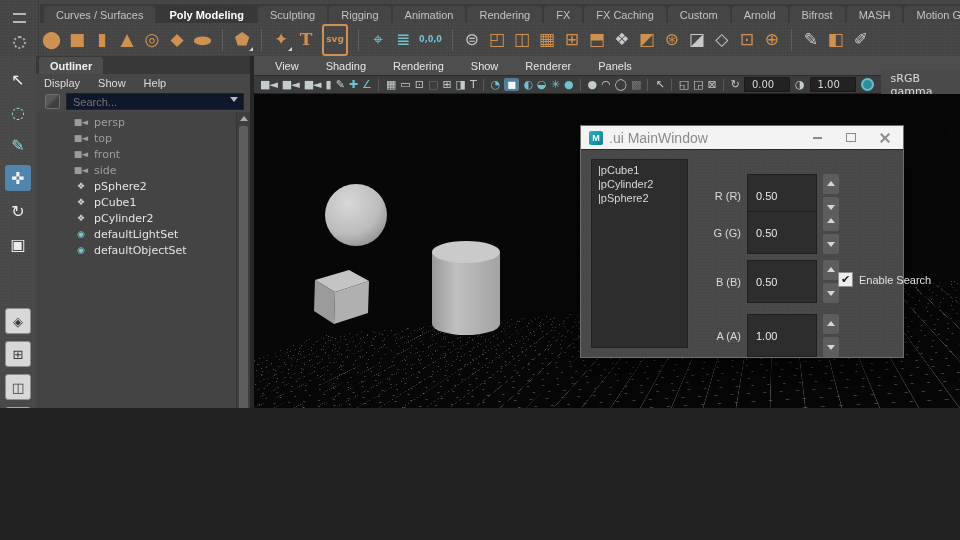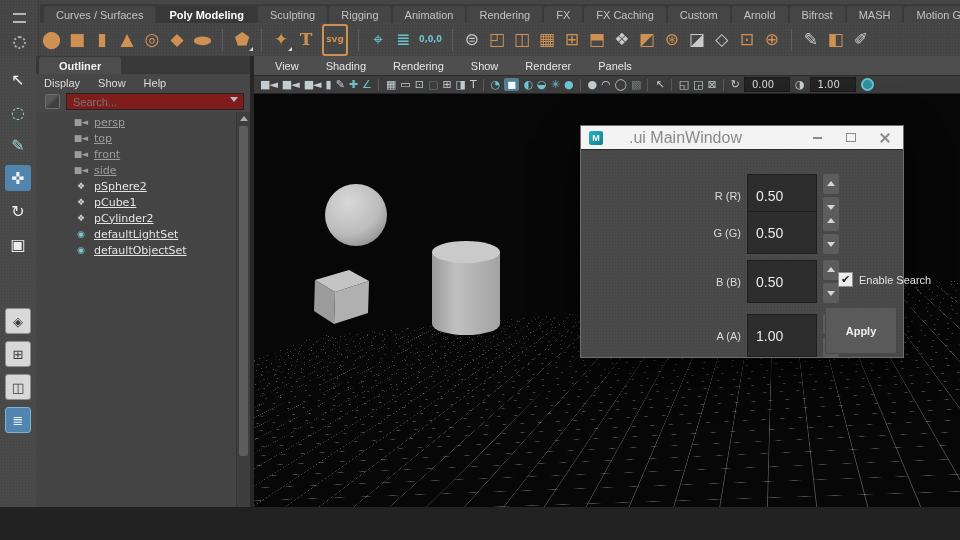--- a/index.html
+++ b/index.html
@@ -1,16 +1,16 @@
 <!DOCTYPE html>
 <html><head>
 <meta charset="utf-8">
 <style>
   html,body{margin:0;padding:0;background:#222;}
-  #app{position:relative;width:960px;height:507px;background:#4a4a4a;overflow:hidden;
+  #app{position:relative;width:960px;height:408px;background:#4a4a4a;overflow:hidden;
        font-family:"Liberation Sans",sans-serif;-webkit-font-smoothing:antialiased;}
   .abs{position:absolute;}
   .icon-font{font-family:"DejaVu Sans",sans-serif;}
 
   
   #shelf{left:0;top:0;width:960px;height:56px;background:#474747;
     background-image:radial-gradient(rgba(0,0,0,.12) 1px,transparent 1px);background-size:3px 3px;}
   #shelf-left{left:0;top:0;width:38px;height:56px;border-right:1px solid #3c3c3c;}
   .burger{position:absolute;left:13px;top:13px;width:13px;height:6px;border-top:2px solid #b5b5b5;border-bottom:2px solid #b5b5b5;}
   .gearring{position:absolute;left:13px;top:36px;width:9px;height:9px;border:2.5px dotted #b0b0b0;border-radius:50%;}
@@ -36,36 +36,36 @@
   .tool{width:26px;height:26px;display:grid;place-items:center;font-size:16px;color:#e6e6e6;cursor:pointer;border-radius:3px;}
   .tool.active{background:#5285ad;}
   #layouts{left:0;top:252px;width:36px;display:flex;flex-direction:column;align-items:center;gap:7px;}
   .layout{width:24px;height:24px;display:grid;place-items:center;font-size:13px;background:#d8d8d8;color:#3a3a3a;
     border-radius:3px;cursor:pointer;border:1px solid #8f8f8f;}
   .layout.active{background:#5285ad;color:#eaf6fa;border-color:#7ab2d2;}
 
   
   #outliner{left:36px;top:56px;width:214px;bottom:0;background:#444444;}
   #out-tabstrip{left:0;top:0;right:0;height:18px;background:#383838;}
-  .out-tab{display:inline-block;margin-left:3px;padding:3px 20px 2px;background:#4d4d4d;color:#f2f2f2;
+  .out-tab{display:inline-block;margin-left:3px;padding:3px 11px 2px;background:#4d4d4d;color:#f2f2f2;
     font-size:11px;font-weight:bold;border-radius:3px 3px 0 0;}
   #out-menus{left:0;top:18px;right:0;height:17px;background:#474747;display:flex;gap:18px;align-items:center;padding-left:8px;
     border-bottom:1px solid #3a3a3a;}
   .out-menu{font-size:11px;color:#dedede;cursor:pointer;}
   #out-search-row{left:0;top:35px;right:0;height:21px;background:#474747;}
   .filter-icon{position:absolute;left:9px;top:3px;width:13px;height:13px;border:1px solid #6f6f6f;border-radius:2px;
     background:linear-gradient(135deg,#585858 40%,#3f3f3f 60%);}
-  .out-search{position:absolute;left:30px;right:6px;top:2px;height:15px;background:#7f1d1d;border:1px solid #232323;
+  .out-search{position:absolute;left:30px;right:6px;top:2px;height:15px;background:#0f172a;border:1px solid #232323;
     color:#a9a9a9;font-size:11px;padding:0 16px 0 6px;outline:none;font-family:"Liberation Sans",sans-serif;}
   .search-arrow{position:absolute;right:12px;top:6px;width:0;height:0;border-left:4px solid transparent;
     border-right:4px solid transparent;border-top:5px solid #b9b9b9;}
   #out-list{left:0;top:56px;right:13px;bottom:0;background:#444444;padding-top:2px;}
   .out-row{display:flex;align-items:center;height:16px;padding-left:36px;gap:5px;cursor:pointer;}
   .out-icon{width:17px;font-size:9px;letter-spacing:-1px;text-align:center;line-height:1;}
-  .out-label{font-size:11px;text-decoration:underline;}
+  .out-label{font-size:11px;}
   #out-scroll{right:0;top:56px;width:13px;bottom:0;background:#3e3e3e;border-left:1px solid #363636;}
   .scroll-up{position:absolute;top:0;left:0;right:0;height:12px;display:grid;place-items:center;}
   .scroll-up::after{content:"";border-left:4px solid transparent;border-right:4px solid transparent;border-bottom:5px solid #ababab;}
   .scroll-thumb{position:absolute;top:14px;left:2px;right:2px;height:330px;background:#5d5d5d;border-radius:2px;}
 
   
   #viewport{left:250px;top:56px;right:0;bottom:0;border-left:4px solid #272727;background:#3c3c3c;}
   #vp-menubar{left:0;top:0;right:0;height:19px;background:#4e4e4e;display:flex;align-items:center;gap:27px;
     padding-left:21px;border-bottom:1px solid #2c2c2c;}
   .vp-menu{font-size:11px;color:#e6e6e6;cursor:pointer;}
@@ -88,41 +88,41 @@
     transform:rotateZ(-7deg) perspective(800px) rotateX(64deg) rotateZ(14deg);}
   #scene{position:absolute;left:0;top:0;}
 
   
   #dialog{left:580px;top:125px;width:322px;height:231px;border:1px solid #6e6e6e;
     box-shadow:0 14px 36px rgba(0,0,0,.6);background:#4a4a4a;}
   #dlg-title{position:absolute;left:0;top:0;right:0;height:23px;background:#f3f3f3;display:flex;align-items:center;
     gap:6px;padding:0 4px 0 8px;box-sizing:border-box;}
   .dlg-appicon{width:14px;height:14px;background:linear-gradient(135deg,#27b3c0,#0f7f93);border-radius:2px;
     display:grid;place-items:center;color:#fff;font-size:9px;font-weight:bold;}
-  .dlg-titletext{color:#8a8a8a;font-size:16px;flex:1;margin-left:20px;}
+  .dlg-titletext{color:#8a8a8a;font-size:14px;flex:1;}
   .dlg-btn{width:28px;height:17px;display:grid;place-items:center;cursor:pointer;}
   .glyph-min{width:9px;height:0;border-bottom:2px solid #8a8a8a;}
   .glyph-max{width:8px;height:7px;border:1.5px solid #8a8a8a;}
   .glyph-close{position:relative;width:10px;height:10px;}
   .glyph-close::before,.glyph-close::after{content:"";position:absolute;left:4px;top:-1px;width:2px;height:12px;background:#8a8a8a;}
   .glyph-close::before{transform:rotate(45deg);}
   .glyph-close::after{transform:rotate(-45deg);}
   #dlg-body{position:absolute;left:0;top:23px;right:0;bottom:0;background:#4a4a4a;
     background-image:radial-gradient(rgba(0,0,0,.10) 1px,transparent 1px);background-size:3px 3px;border-top:1px solid #2a2a2a;}
   #dlg-list{position:absolute;left:10px;top:9px;width:97px;height:189px;background:#2d2d2d;border:1px solid #222;
     padding:3px 0;box-sizing:border-box;overflow:hidden;}
   .dlg-item{font-size:11px;color:#d8d8d8;line-height:14px;padding:0 6px;cursor:pointer;white-space:nowrap;}
   #spin-rows{position:absolute;left:0;top:0;right:0;bottom:0;}
   .spin-row{position:absolute;left:118px;width:148px;height:43px;display:flex;align-items:center;gap:6px;}
   .spin-row:nth-of-type(1){top:24px;}
   .spin-row:nth-of-type(2){top:61px;}
   .spin-row:nth-of-type(3){top:110px;}
   .spin-row:nth-of-type(4){top:164px;}
   .spin-label{width:42px;text-align:right;font-size:11px;color:#dadada;}
-  .spin-field{width:70px;height:43px;background:#2d2d2d;border:1px solid #1f1f1f;color:#eaeaea;font-size:14px;
+  .spin-field{width:70px;height:43px;background:#2d2d2d;border:1px solid #1f1f1f;color:#eaeaea;font-size:11px;
     display:flex;align-items:center;padding-left:8px;box-sizing:border-box;cursor:text;}
   .spin-btns{display:flex;flex-direction:column;gap:3px;}
   .sp{width:16px;height:20px;background:#5d5d5d;border-radius:2px;position:relative;cursor:pointer;}
   .sp::after{content:"";position:absolute;left:4px;}
   .sp.up::after{top:7px;border-left:4px solid transparent;border-right:4px solid transparent;border-bottom:5px solid #d6d6d6;}
   .sp.dn::after{top:8px;border-left:4px solid transparent;border-right:4px solid transparent;border-top:5px solid #d6d6d6;}
   #dlg-check{position:absolute;left:257px;top:122px;display:flex;align-items:center;gap:6px;cursor:pointer;}
   .cb-box{width:13px;height:13px;background:#ededed;border:1px solid #8f8f8f;display:grid;place-items:center;
     font-size:11px;line-height:1;color:#1d1d1d;font-weight:bold;}
   .cb-label{font-size:11px;color:#e2e2e2;white-space:nowrap;}
@@ -348,20 +348,21 @@
           <span class="vp-icon">◱</span>
           <span class="vp-icon">◲</span>
           <span class="vp-icon">⊠</span>
           <span class="vp-icon sep"></span>
           <span class="vp-icon">↻</span>
         </span>
       <span class="vp-field">0.00</span>
       <span class="gamma-glyph">◑</span>
       <span class="vp-field">1.00</span>
       <span class="vp-colorbtn"></span>
+      <span class="vp-colorspace">sRGB gamma</span>
     </div>
     <div id="gl-view" class="abs">
       <div id="grid-plane"></div>
       <svg id="scene" width="706" height="448" viewBox="0 0 706 448">
         <defs>
           <radialGradient id="gSph" cx="38%" cy="30%" r="78%">
             <stop offset="0" stop-color="#d8d8d8"></stop>
               <stop offset="0.65" stop-color="#bcbcbc"></stop>
               <stop offset="1" stop-color="#8e8e8e"></stop>
           </radialGradient>
@@ -393,20 +394,26 @@
           <span class="glyph-min"></span>
         </span>
       <span class="dlg-btn">
           <span class="glyph-max"></span>
         </span>
       <span class="dlg-btn">
           <span class="glyph-close"></span>
         </span>
     </div>
     <div id="dlg-body">
+      <div id="dlg-list">
+
+      <div class="dlg-item">|pCube1</div>
+          <div class="dlg-item">|pCylinder2</div>
+          <div class="dlg-item">|pSphere2</div>
+        </div>
       <div id="spin-rows">
 
           <div class="spin-row">
             <span class="spin-label">R (R)</span>
             <div class="spin-field">
               <span>0.50</span>
             </div>
             <div class="spin-btns">
               <div class="sp up"></div>
               <div class="sp dn"></div>
@@ -443,17 +450,16 @@
             <div class="spin-btns">
               <div class="sp up"></div>
               <div class="sp dn"></div>
             </div>
           </div>
         </div>
       <div id="dlg-check">
         <span class="cb-box icon-font">✔</span>
         <span class="cb-label">Enable Search</span>
       </div>
-      <div id="dlg-apply">Apply</div>
     </div>
   </div>
 
 </div>
 
 </body></html>

